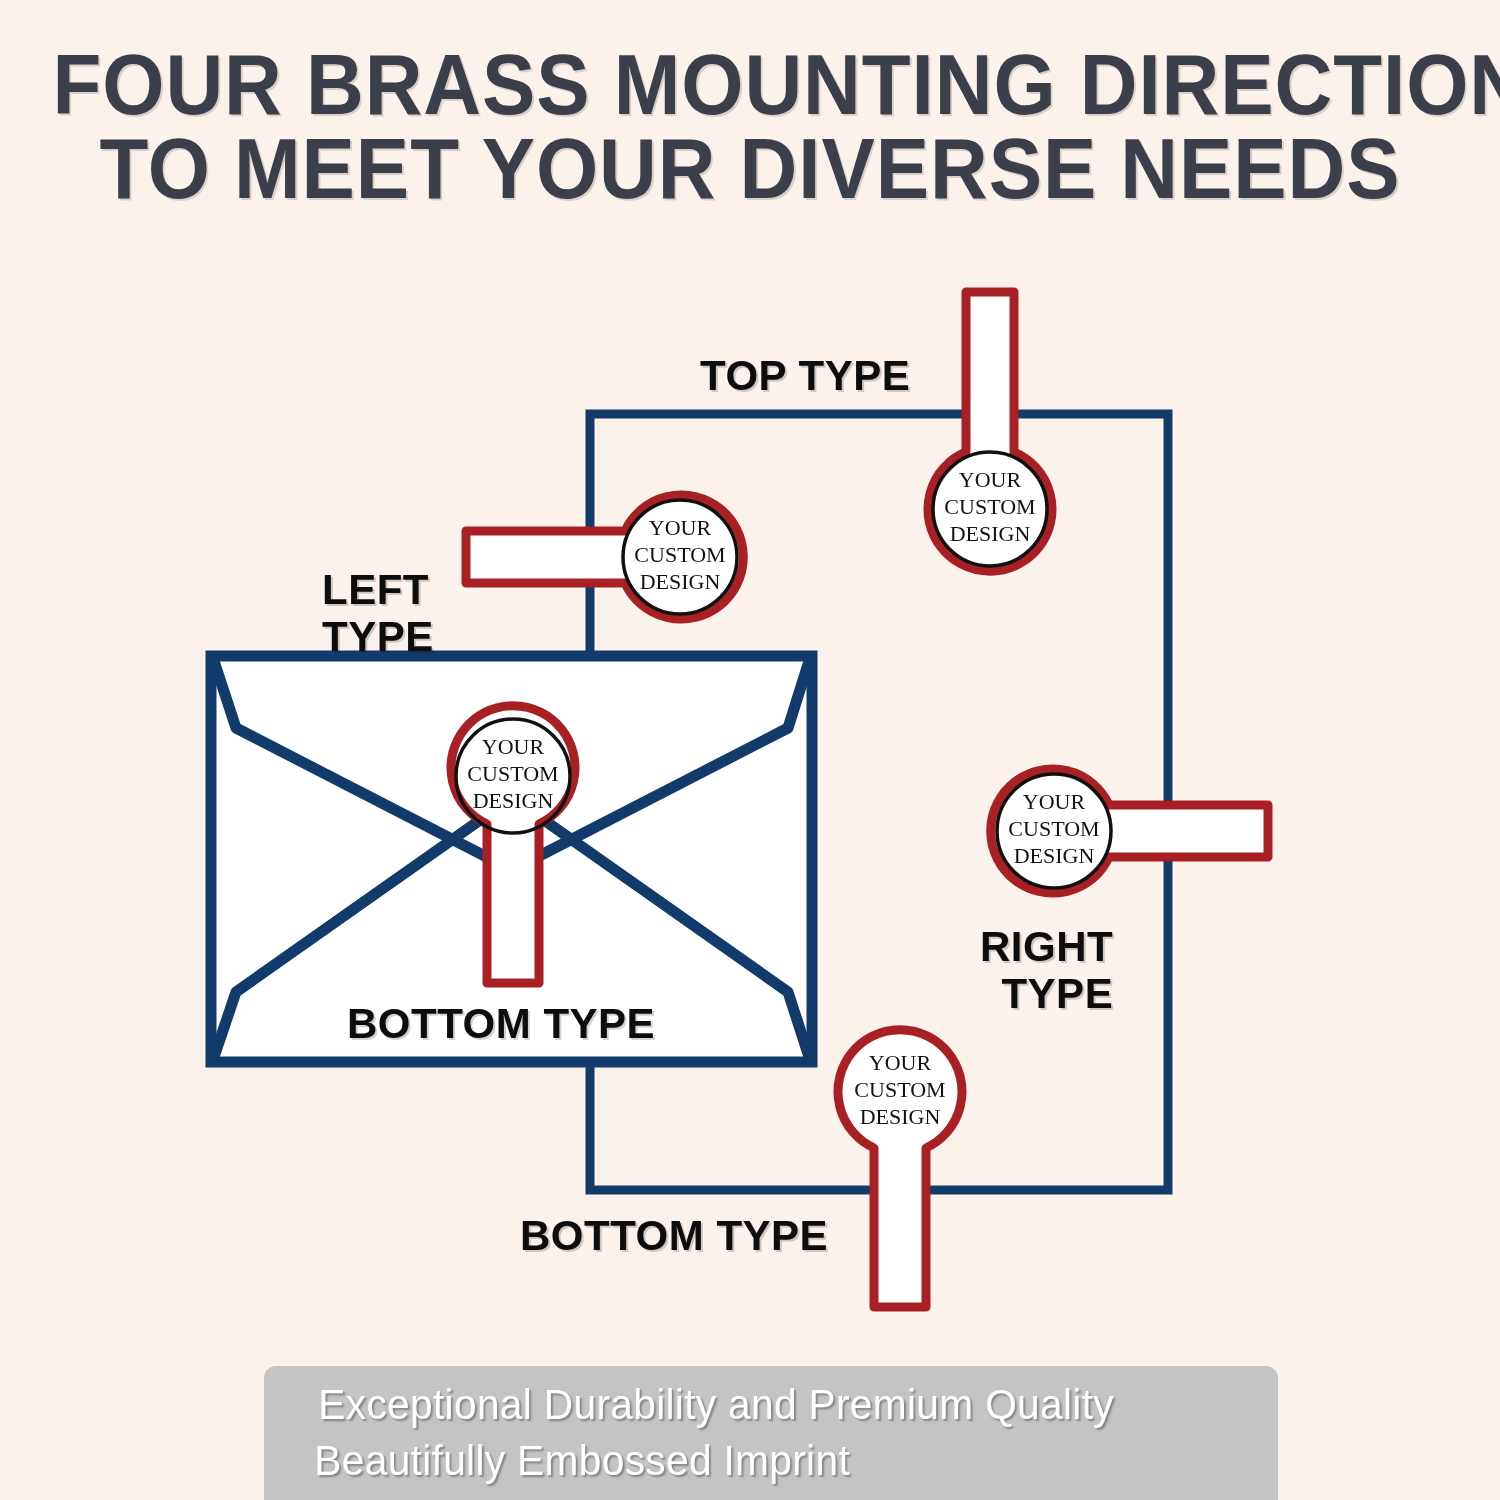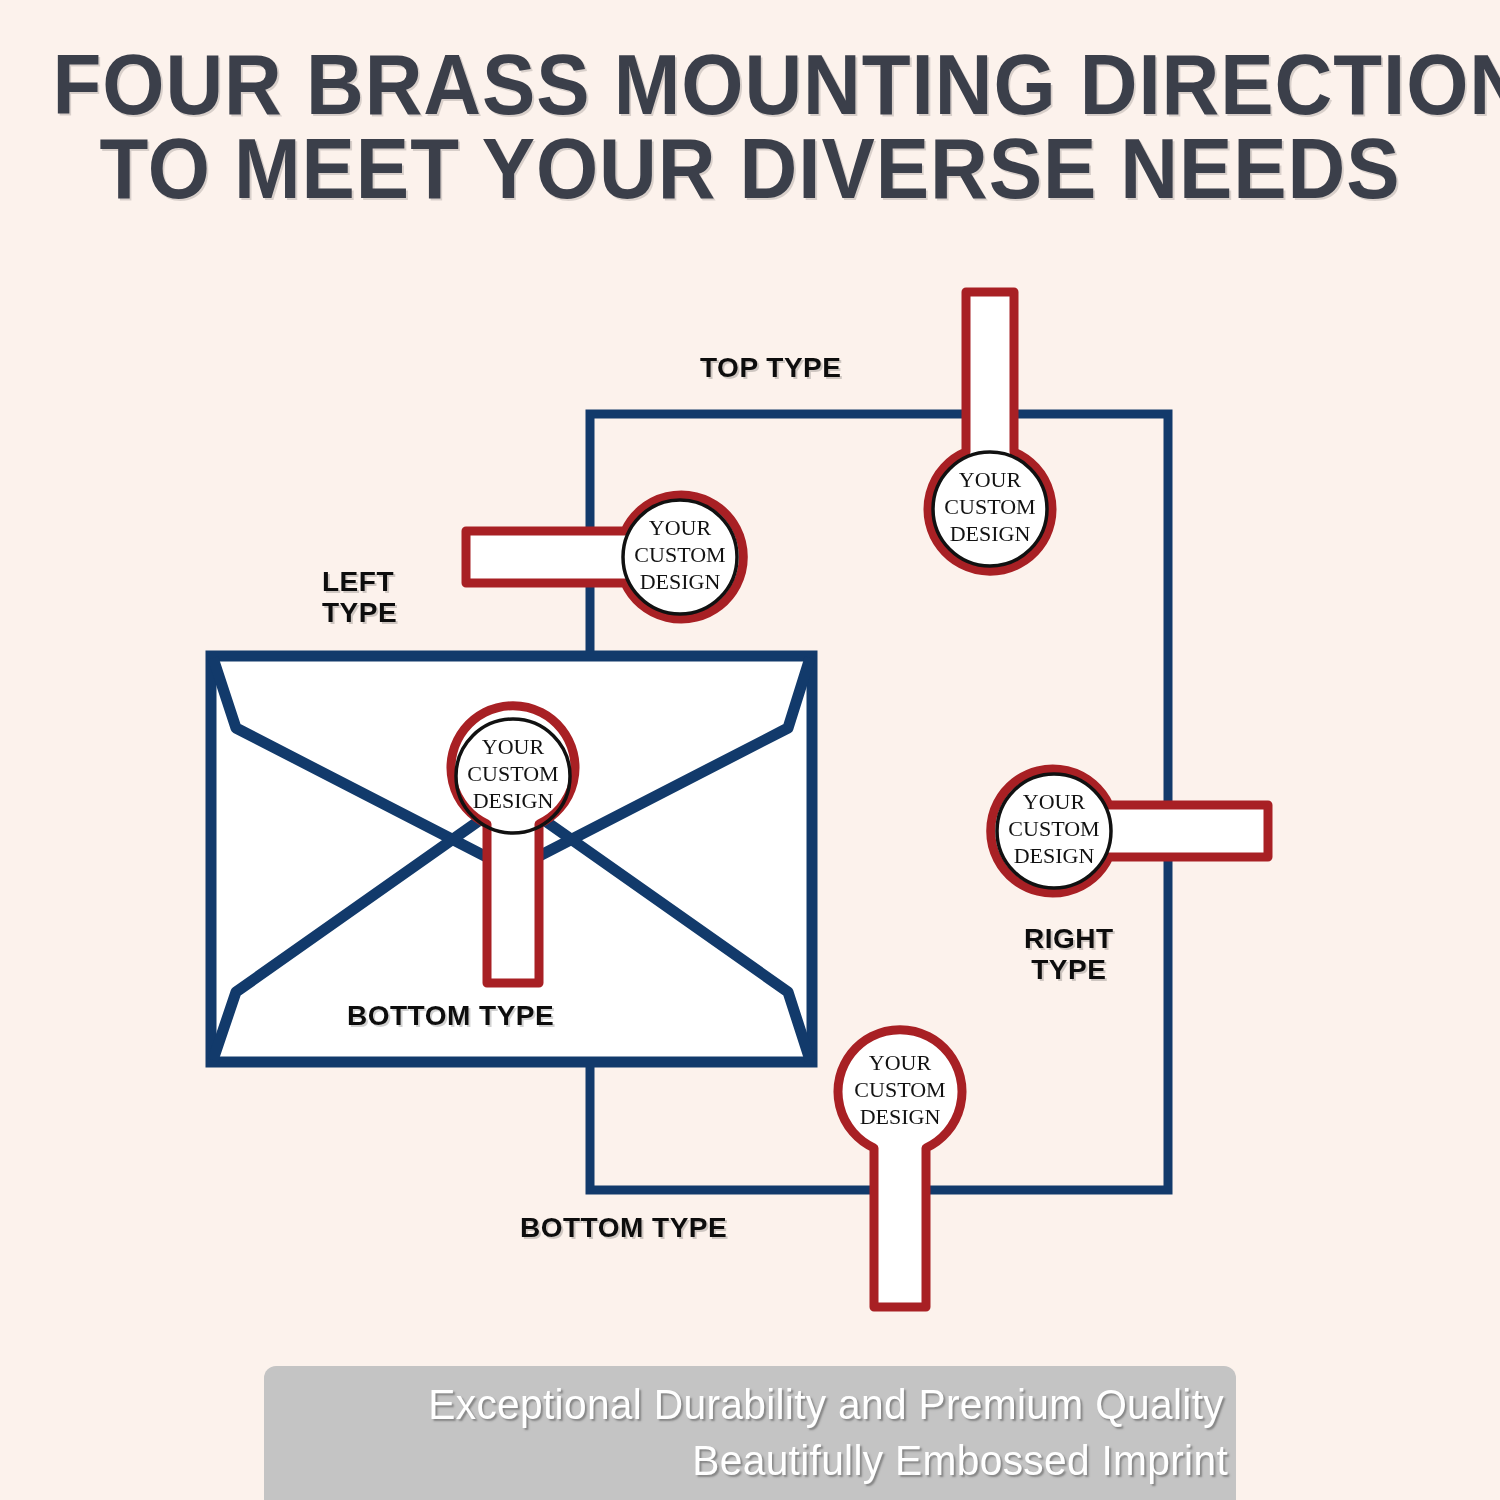--- a/index.html
+++ b/index.html
@@ -48,46 +48,47 @@
     width: 1500px;
     height: 1500px;
   }
 
   
   .lbl {
     position: absolute;
     color: #0d0d0d;
     font-family: "Liberation Sans Narrow", "Liberation Sans", sans-serif;
     font-weight: bold;
-    font-size: 28px;
+    font-size: 42px;
     line-height: 1.12;
     letter-spacing: 0.5px;
     white-space: pre-line;
     text-shadow: 2px 2px 0 rgba(0,0,0,0.18);
   }
   #lbl-top    { left: 700px; top: 352px; }
   #lbl-left   { left: 322px; top: 519px; text-align: left; margin-top: 47px; }
-  #lbl-right  { left: 980px; top: 923px; text-align: center; margin-left: 44px; }
+  #lbl-right  { left: 980px; top: 923px; text-align: right; }
   #lbl-bottom-env { left: 347px; top: 1000px; }
   #lbl-bottom-out { left: 520px; top: 1212px; }
 
   
   .footer {
     position: absolute;
     left: 264px;
     top: 1366px;
     width: 972px;
     height: 134px;
     background: #c4c4c4;
     border-radius: 12px 12px 0 0;
     display: flex;
     flex-direction: column;
-    align-items: flex-end;
+    align-items: flex-start;
     justify-content: center;
     gap: 14px;
+    padding-left: 42px;
   }
   .footer-line {
     color: #ffffff;
     font-family: "Liberation Sans Narrow", "Liberation Sans", sans-serif;
     font-weight: normal;
     font-size: 42px;
     letter-spacing: 0.3px;
     line-height: 1;
     text-shadow: 2px 2px 2px rgba(80,80,80,0.55);
     transform: scaleX(0.97);

